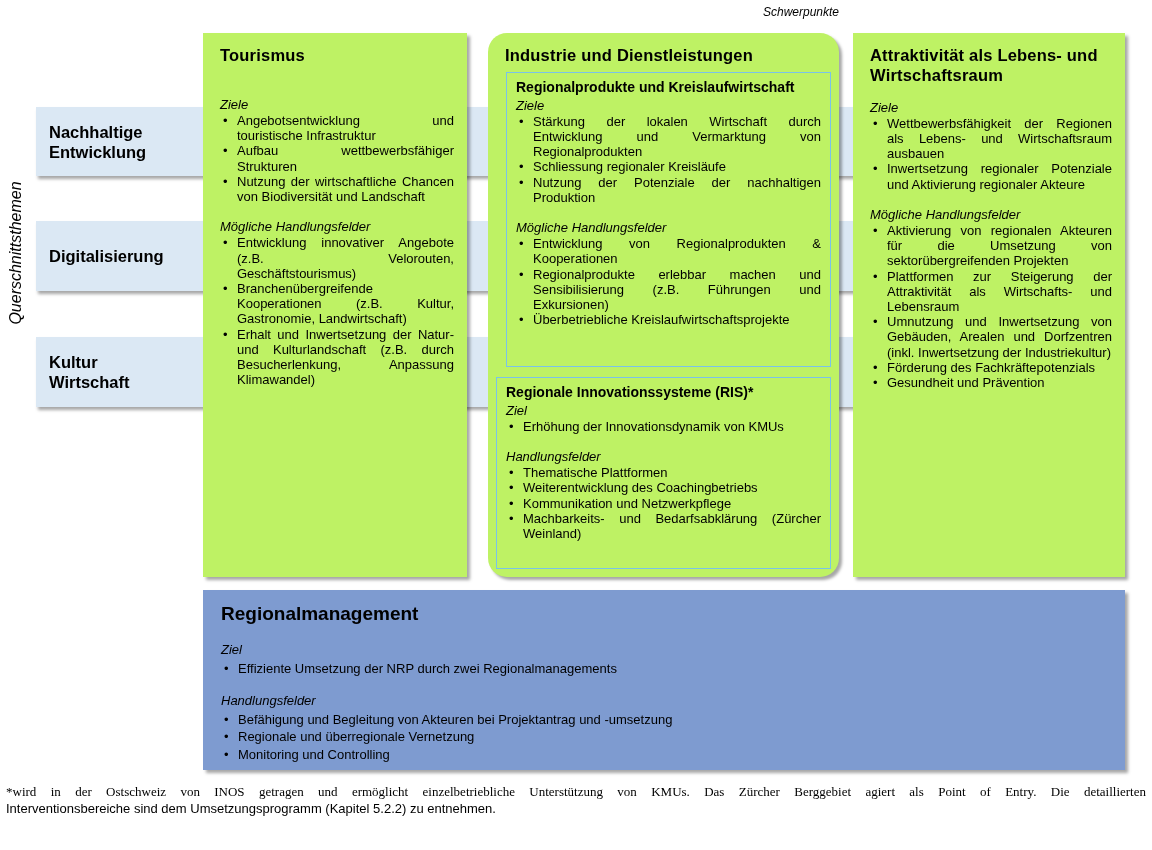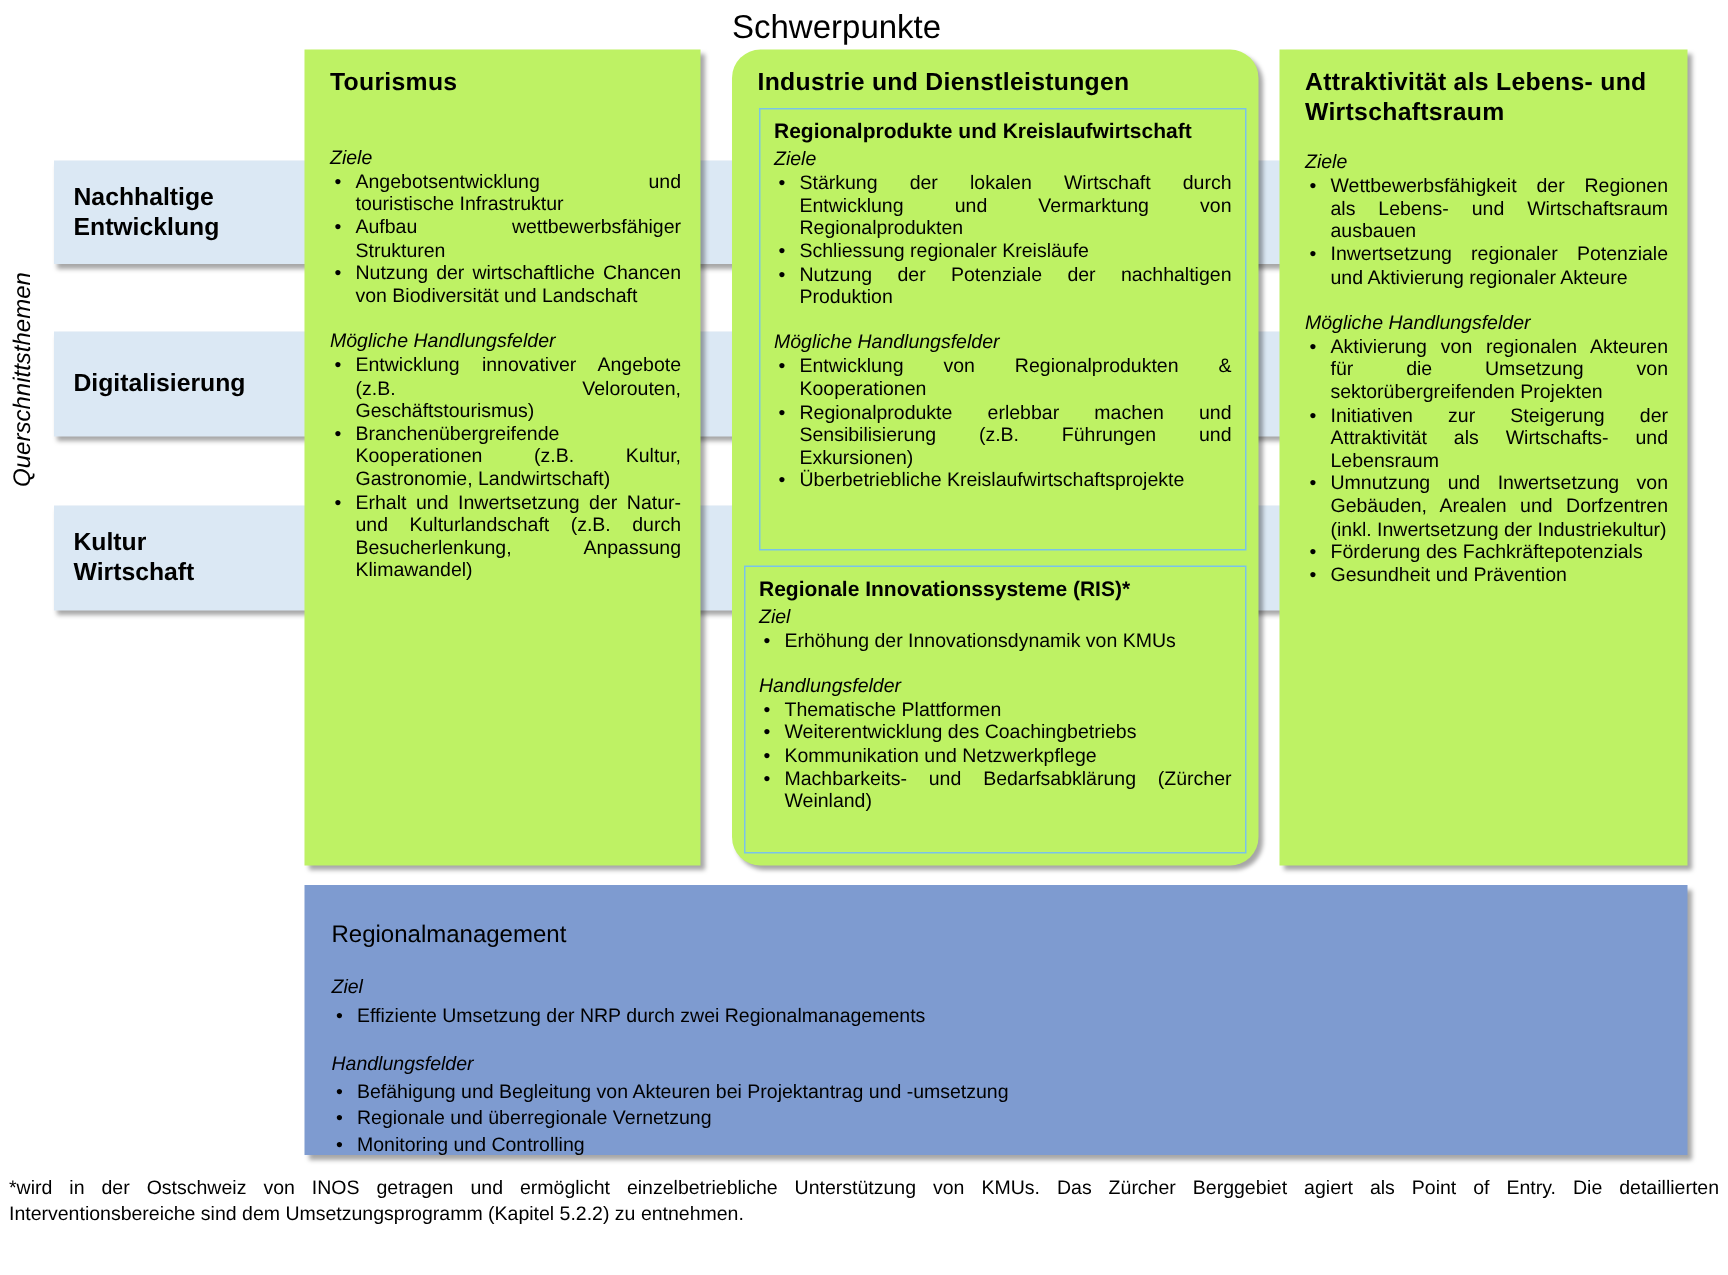--- a/index.html
+++ b/index.html
@@ -6,21 +6,21 @@
   body {
     width: 1152px; height: 850px;
     background: #ffffff;
     font-family: "Liberation Sans", sans-serif;
     color: #000;
     position: relative;
     overflow: hidden;
   }
   .page-title {
     position: absolute; top: 5px; left: 488px; width: 351px;
-    text-align: left; font-size: 22px;
+    text-align: right; font-style: italic; font-size: 12px;
     z-index: 3;
   }
   .side-label {
     position: absolute; top: 253px; left: 16px;
     transform: translate(-50%, -50%) rotate(-90deg);
     font-style: italic; font-size: 16px; white-space: nowrap;
     z-index: 3;
   }
   .band {
     position: absolute; left: 36px; width: 1084px;
@@ -72,28 +72,28 @@
   }
   .inner-box-1 { margin-top: 6px;  height: 279px; margin-left: 18px; }
   .inner-box-2 { margin-top: 10px; height: 176px; }
   .inner-box-title { font-weight: bold; font-size: 14px; line-height: 1.2; margin-bottom: 2px; }
   .rm-box {
     position: absolute; left: 203px; top: 590px; width: 922px; height: 180px;
     background: #7e9bd0;
     box-shadow: 3px 3px 3px rgba(0,0,0,0.35);
     z-index: 2;
   }
-  .rm-title { font-weight: normal; font-size: 16px; padding: 13px 18px 0 18px; margin-top: 12px; }
+  .rm-title { font-weight: bold; font-size: 19px; padding: 13px 18px 0 18px; }
   .rm-body { padding: 0 18px; font-size: 13px; line-height: 1.35; margin-top: 16px; }
   .footnote {
     position: absolute; left: 6px; top: 784px; width: 1140px;
     font-size: 13px; line-height: 1.3;
     z-index: 3;
   }
-  .fn-line1 { text-align: justify; text-align-last: justify; }
+  .fn-line1 { text-align: justify; text-align-last: justify; font-family: Liberation Serif, serif; }
 </style>
 </head>
 <body>
 
 <div class="page-title">Schwerpunkte</div>
 
 <div class="side-label">Querschnittsthemen</div>
 
 <div class="band band-1">
   <div class="band-label">Nachhaltige Entwicklung</div>
@@ -160,21 +160,21 @@
   <div class="col-title">Attraktivität als Lebens- und Wirtschaftsraum</div>
   <div class="col-body">
     <div class="sec-heading">Ziele</div>
     <ul class="bullets">
       <li>Wettbewerbsfähigkeit der Regionen als Lebens- und Wirtschaftsraum ausbauen</li>
       <li>Inwertsetzung regionaler Potenziale und Aktivierung regionaler Akteure</li>
     </ul>
     <div class="sec-heading sec-gap">Mögliche Handlungsfelder</div>
     <ul class="bullets">
       <li>Aktivierung von regionalen Akteuren für die Umsetzung von sektorübergreifenden Projekten</li>
-      <li>Initiativen zur Steigerung der Attraktivität als Wirtschafts- und Lebensraum</li>
+      <li>Plattformen zur Steigerung der Attraktivität als Wirtschafts- und Lebensraum</li>
       <li>Umnutzung und Inwertsetzung von Gebäuden, Arealen und Dorfzentren (inkl. Inwertsetzung der Industriekultur)</li>
       <li>Förderung des Fachkräftepotenzials</li>
       <li>Gesundheit und Prävention</li>
     </ul>
   </div>
 </div>
 
 <div class="rm-box">
   <div class="rm-title">Regionalmanagement</div>
   <div class="rm-body">

